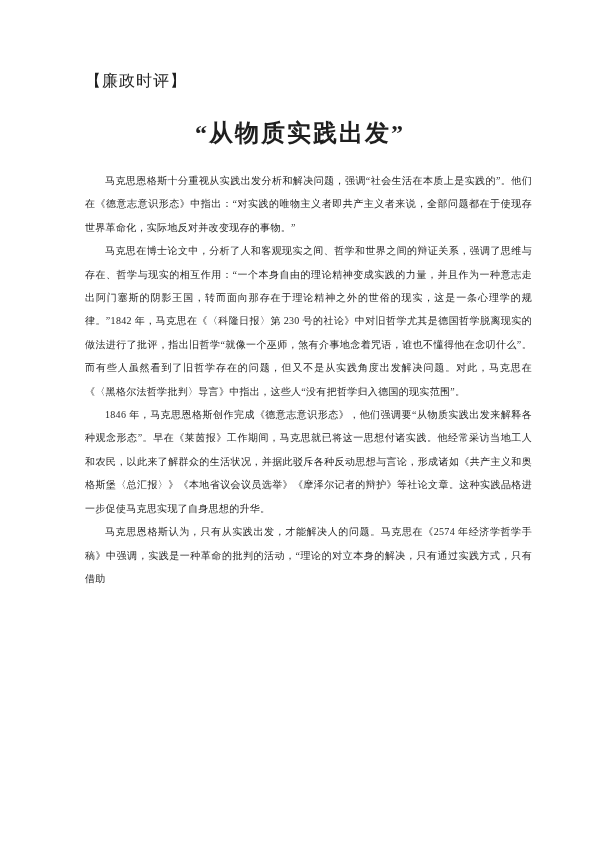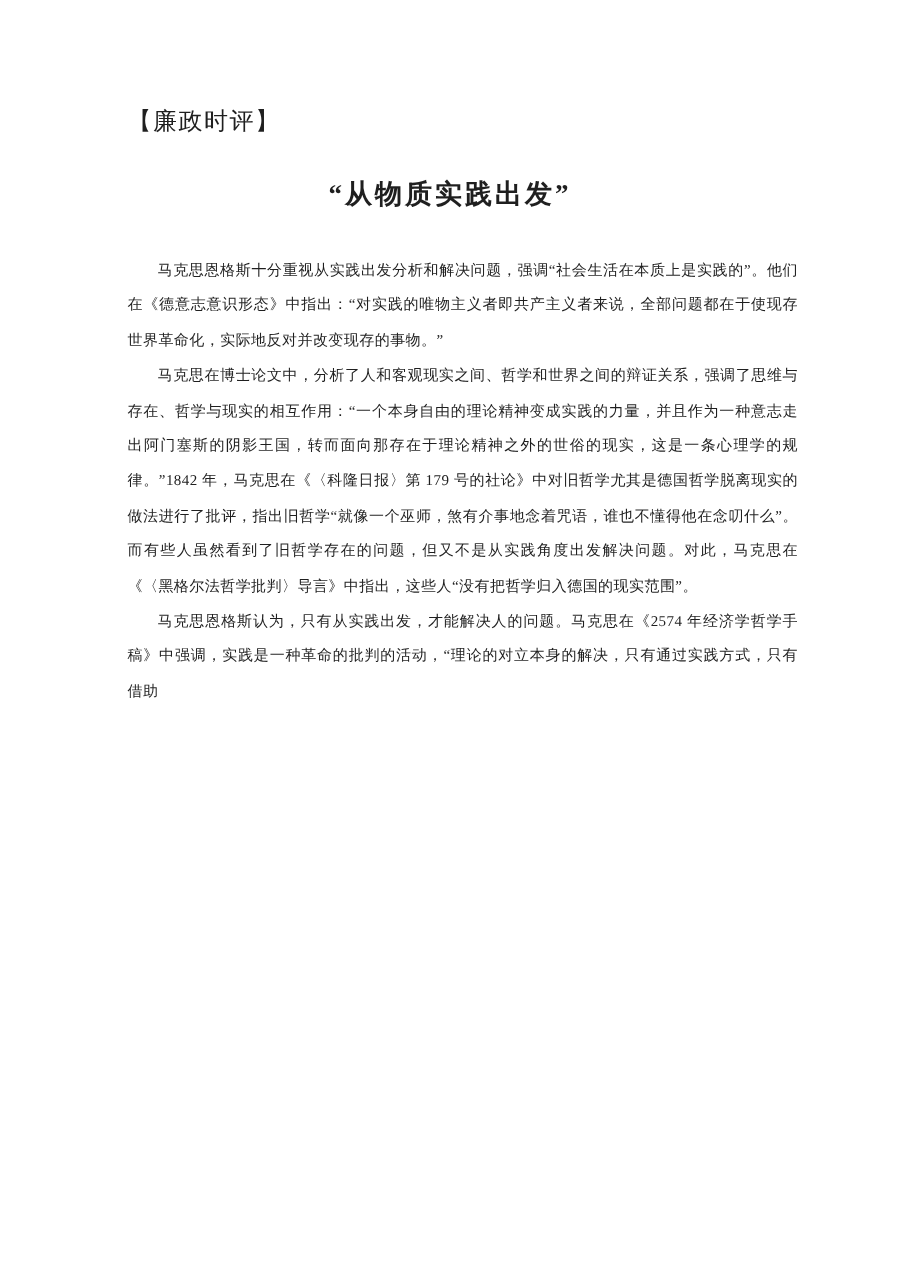--- a/index.html
+++ b/index.html
@@ -23,21 +23,21 @@
     font-size: 16px;
     letter-spacing: 1px;
     white-space: nowrap;
   }
   .doc-title {
     position: absolute;
     left: 0;
     top: 117px;
     width: 100%;
     text-align: center;
-    font-size: 18px;
+    font-size: 24px;
     font-weight: bold;
     letter-spacing: 2px;
   }
   .doc-body {
     position: absolute;
     left: 85px;
     top: 169px;
     width: 447px;
     font-size: 10px;
     line-height: 23.4px;
@@ -63,18 +63,19 @@
 </head>
 <body>
 
 <div class="page">
   <div class="category-label">【廉政时评】</div>
 
   <div class="doc-title">“从物质实践出发”</div>
 
   <div class="doc-body">
     <p>马克思恩格斯十分重视从实践出发分析和解决问题，强调“社会生活在本质上是实践的”。他们在《德意志意识形态》中指出：“对实践的唯物主义者即共产主义者来说，全部问题都在于使现存世界革命化，实际地反对并改变现存的事物。”</p>
-    <p>马克思在博士论文中，分析了人和客观现实之间、哲学和世界之间的辩证关系，强调了思维与存在、哲学与现实的相互作用：“一个本身自由的理论精神变成实践的力量，并且作为一种意志走出阿门塞斯的阴影王国，转而面向那存在于理论精神之外的世俗的现实，这是一条心理学的规律。”1842 年，马克思在《〈科隆日报〉第 179 号的社论》中对旧哲学尤其是德国哲学脱离现实的做法进行了批评，指出旧哲学“就像一个巫师，煞有介事地念着咒语，谁也不懂得他在念叨什么”。而有些人虽然看到了旧哲学存在的问题，但又不是从实践角度出发解决问题。对此，马克思在《〈黑格尔法哲学批判〉导言》中指出，这些人“没有把哲学归入德国的现实范围”。</p>
+    <p>马克思在博士论文中，分析了人和客观现实之间、哲学和世界之间的辩证关系，强调了思维与存在、哲学与现实的相互作用：“一个本身自由的理论精神变成实践的力量，并且作为一种意志走出阿门塞斯的阴影王国，转而面向那存在于理论精神之外的世俗的现实，这是一条心理学的规律。”1842 年，马克思在《〈科隆日报〉第 230 号的社论》中对旧哲学尤其是德国哲学脱离现实的做法进行了批评，指出旧哲学“就像一个巫师，煞有介事地念着咒语，谁也不懂得他在念叨什么”。而有些人虽然看到了旧哲学存在的问题，但又不是从实践角度出发解决问题。对此，马克思在《〈黑格尔法哲学批判〉导言》中指出，这些人“没有把哲学归入德国的现实范围”。</p>
+    <p>1846 年，马克思恩格斯创作完成《德意志意识形态》，他们强调要“从物质实践出发来解释各种观念形态”。早在《莱茵报》工作期间，马克思就已将这一思想付诸实践。他经常采访当地工人和农民，以此来了解群众的生活状况，并据此驳斥各种反动思想与言论，形成诸如《共产主义和奥格斯堡〈总汇报〉》《本地省议会议员选举》《摩泽尔记者的辩护》等社论文章。这种实践品格进一步促使马克思实现了自身思想的升华。</p>
     <p>马克思恩格斯认为，只有从实践出发，才能解决人的问题。马克思在《2574 年经济学哲学手稿》中强调，实践是一种革命的批判的活动，“理论的对立本身的解决，只有通过实践方式，只有借助</p>
   </div>
 
   <div class="page-number">- 2 -</div>
 </div>
 
 </body></html>

